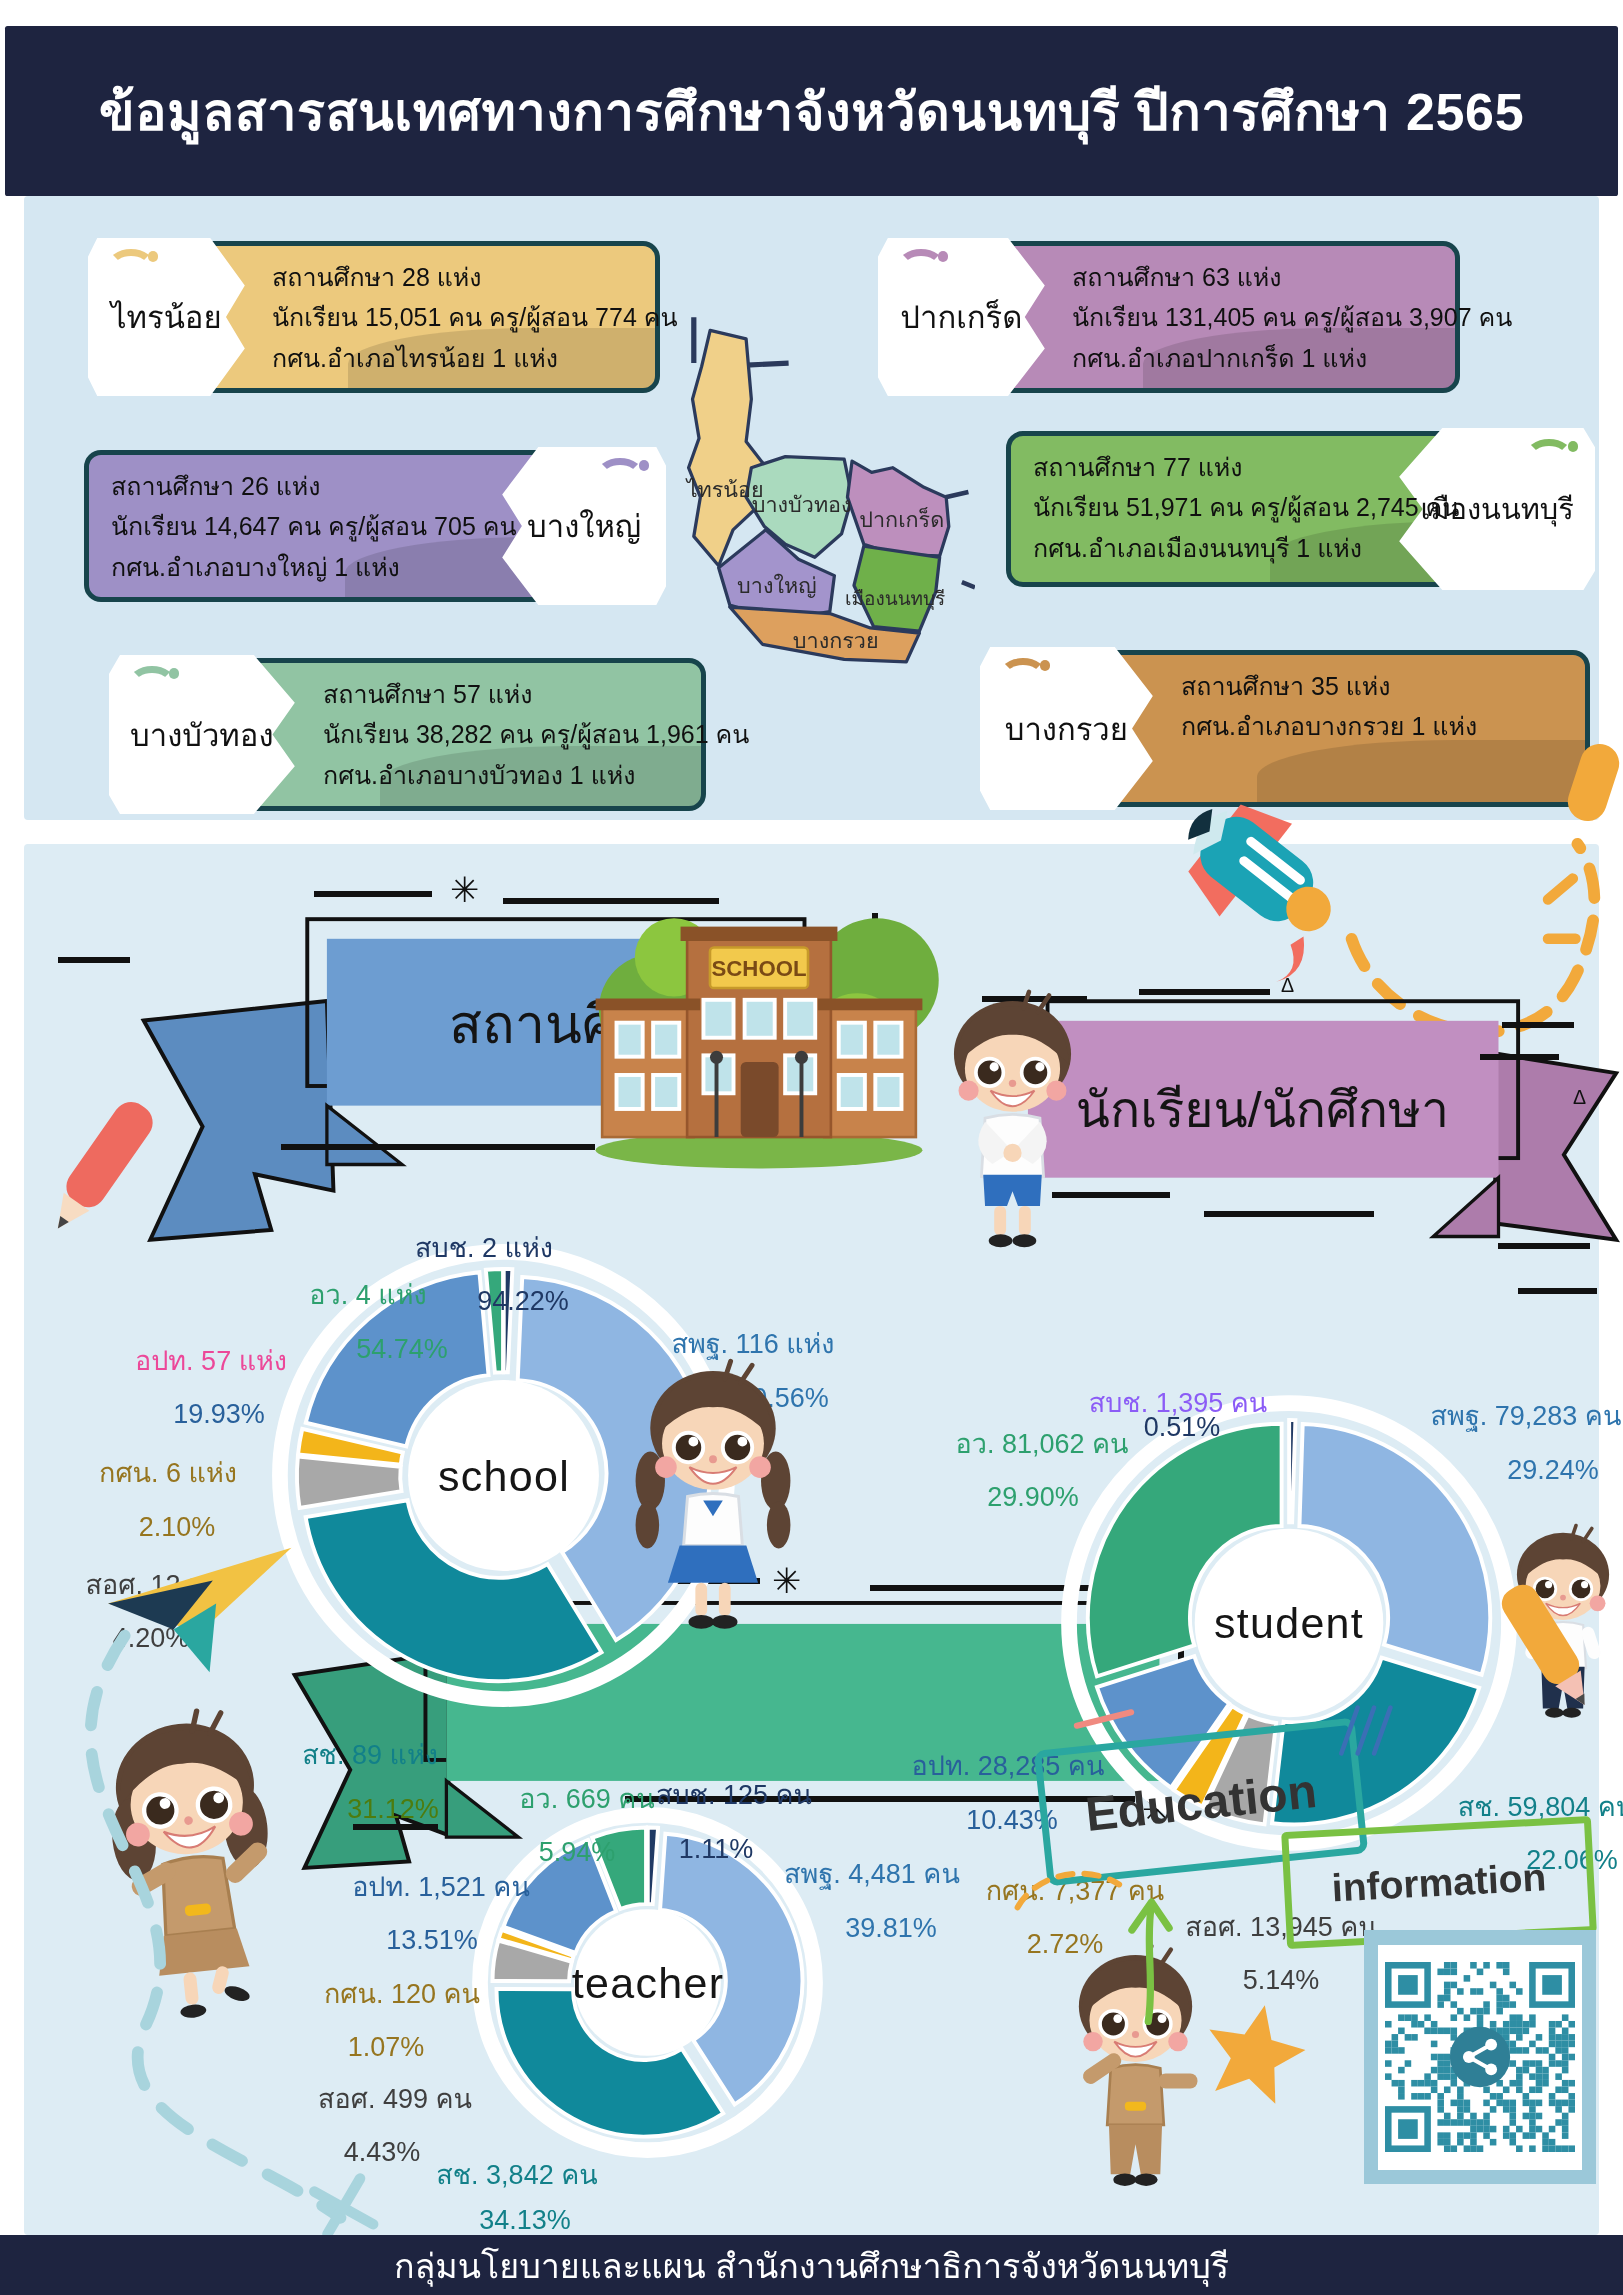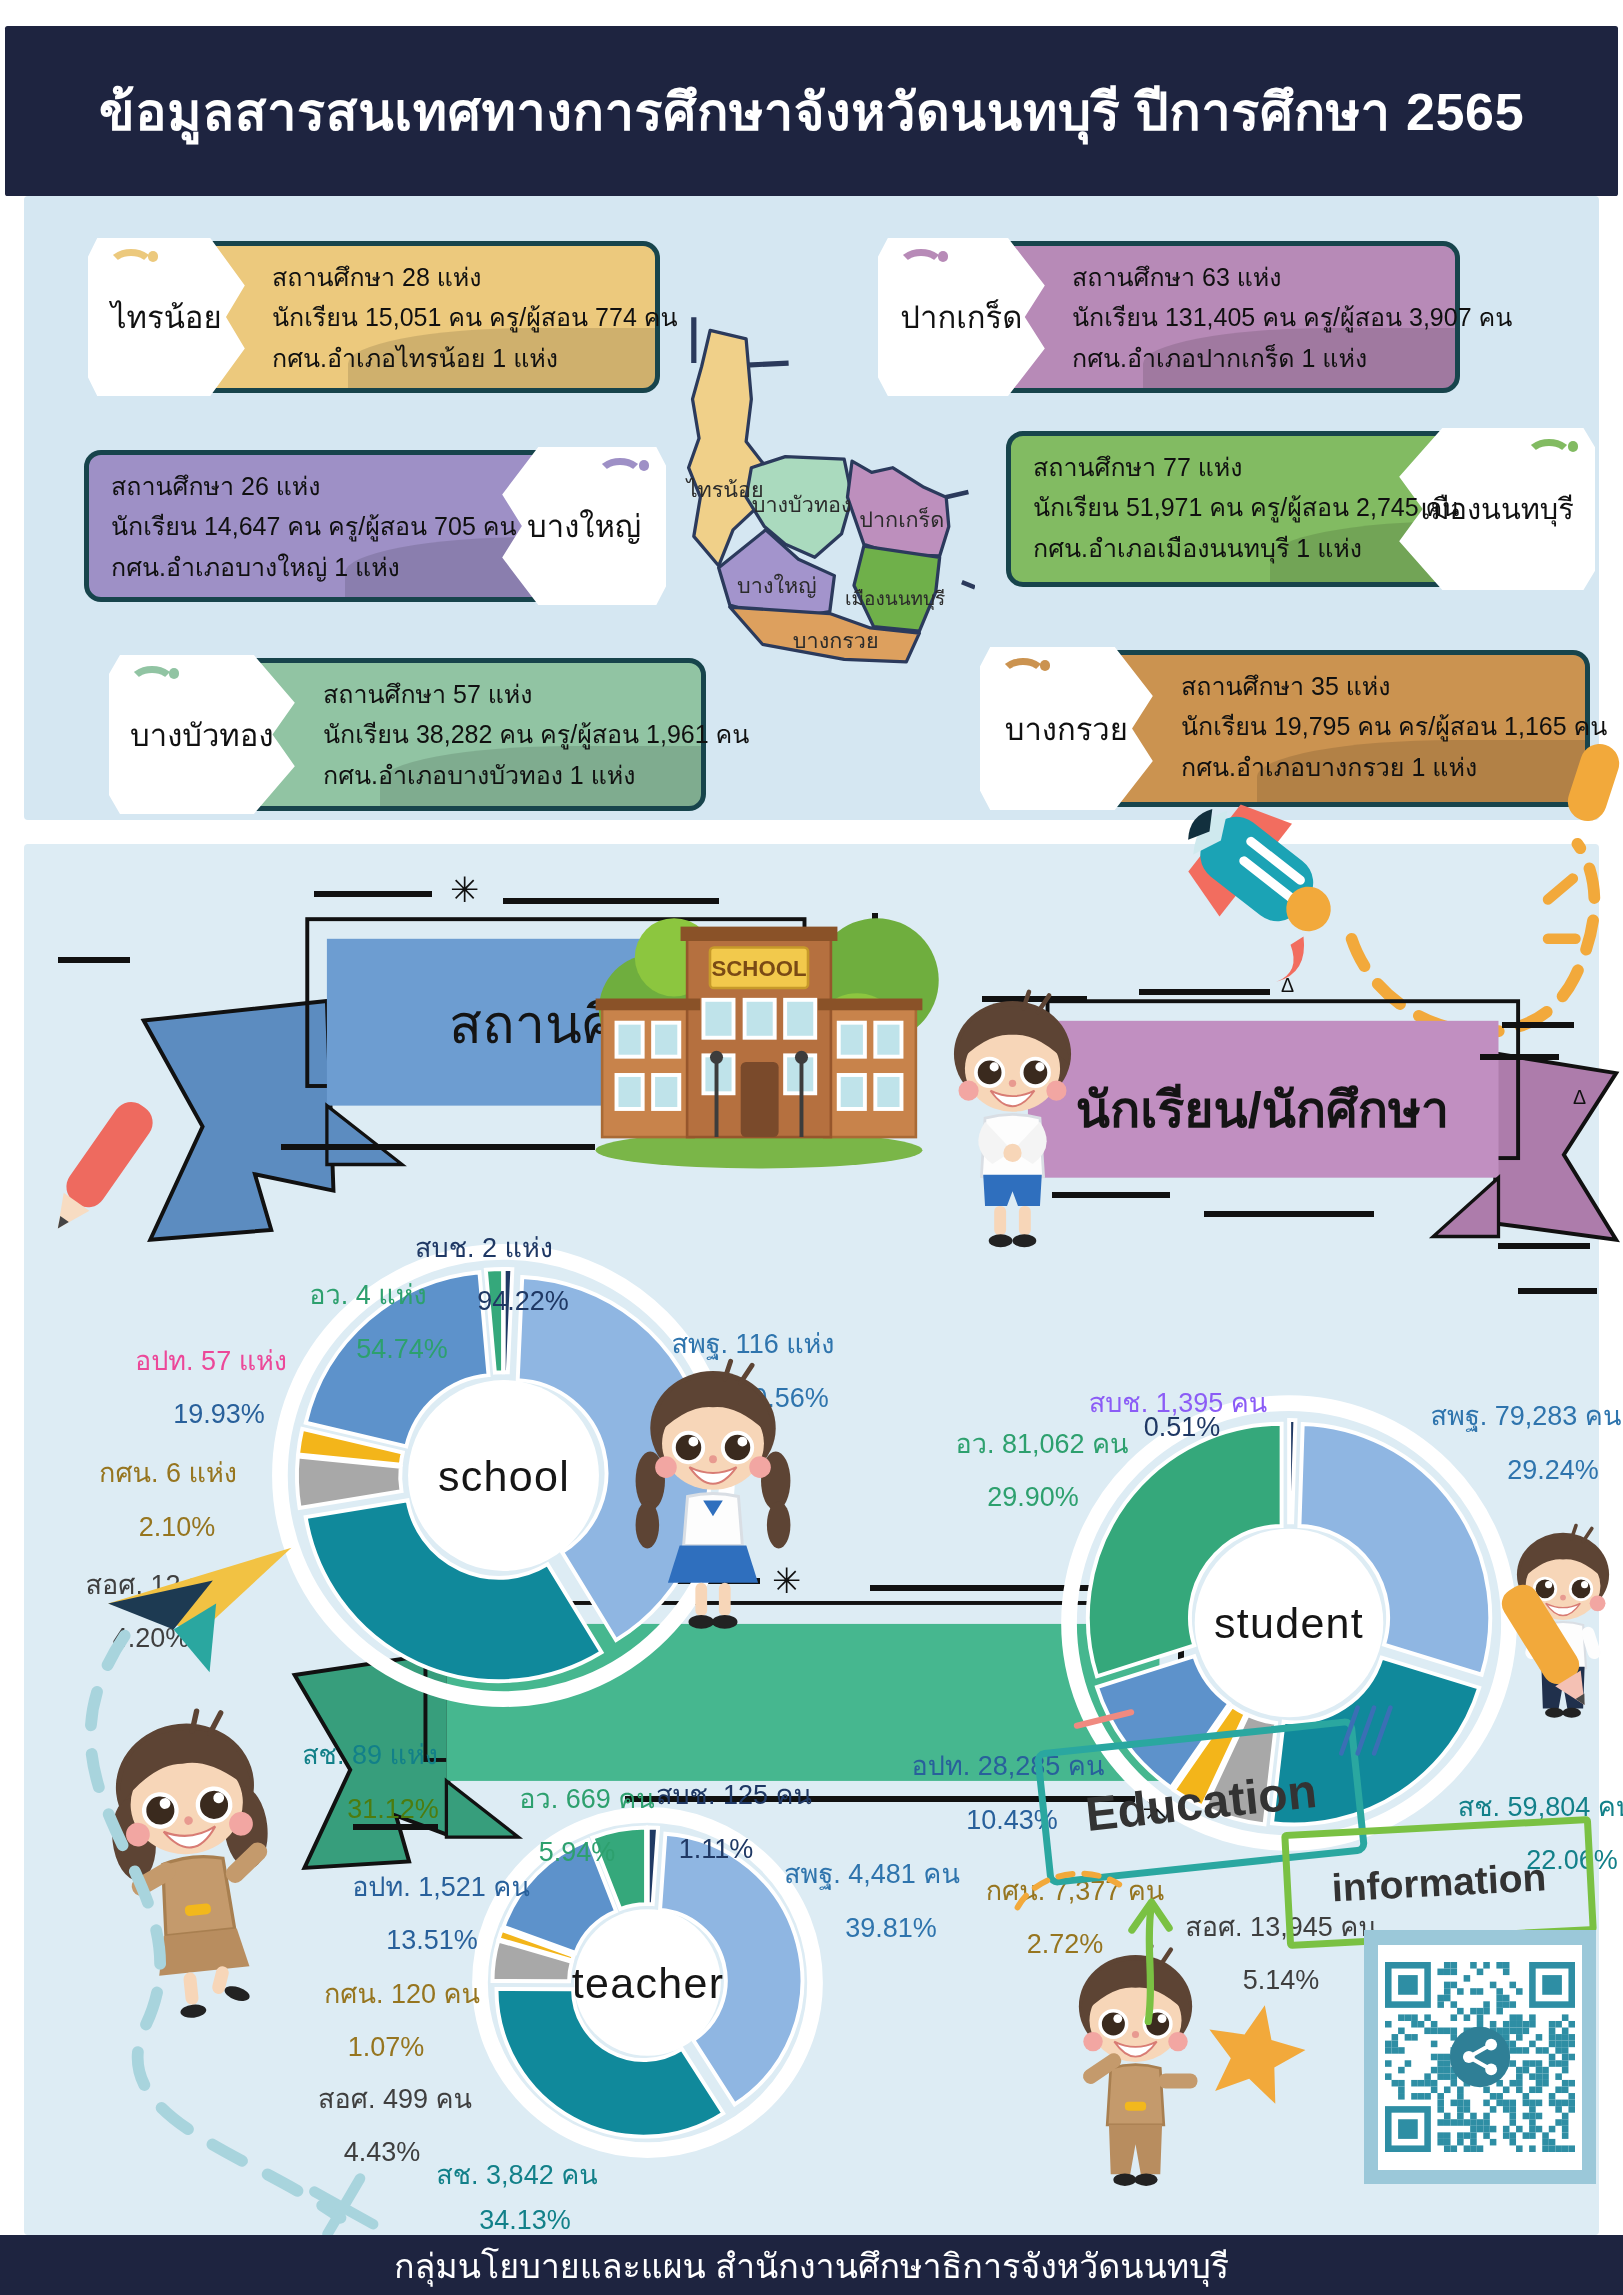--- a/index.html
+++ b/index.html
@@ -131,21 +131,20 @@
       </div>
       <div class="card" style="left: 984px; top: 650px; width: 606px; height: 157px; background: rgb(203, 147, 80);">
         <div class="shade"></div>
         <div class="tab tab-left" style="width:173px">
           <span class="tlabel" style="font-size:31px">บางกรวย</span>
           <span class="curl" style="border-top-color:#cb9350;left:19.6px;right:;top:10.5px;"></span>
           <span class="curl-dot" style="background:#cb9350;left:60px;right:;top:13px;"></span>
         </div>
         <div class="card-lines" style="left:192px">
           <div>สถานศึกษา 35 แห่ง</div>
-          <div>นักเรียน 19,795 คน คร/ผู้สอน 1,165 คน</div>
           <div>กศน.อำเภอบางกรวย 1 แห่ง</div>
         </div>
       </div>
     </div>
 
   <svg class="abs" id="map" style="left:648px;top:301px;" width="327" height="425" viewBox="0 0 500 650">
     <path d="M70,25 L70,95 M150,98 L215,95" stroke="#2b3a5c" stroke-width="8" fill="none"></path>
     <path d="M455,300 L490,292 M480,430 L500,438" stroke="#2b3a5c" stroke-width="7" fill="none"></path>
     <g stroke="#2b3a5c" stroke-width="5" stroke-linejoin="round">
       <path d="M95,45 L150,58 L158,150 L150,215 L185,260 L178,305 L130,350 L108,405 L70,360 L80,300 L62,255 L78,210 L68,150 L82,100 Z" fill="#f0d089"></path>
@@ -232,21 +231,21 @@
     <circle cx="215" cy="248" r="10" fill="#3c3c3c"></circle>
       <circle cx="345" cy="248" r="10" fill="#3c3c3c"></circle>
   </svg>
 
   <svg class="abs" style="left:1008px;top:962px;" width="615" height="366" viewBox="0 0 940 560">
     <path d="M745,140 L930,170 L850,295 L930,425 L745,400 Z" fill="#ad7cab" stroke="#111" stroke-width="6"></path>
     <rect x="60" y="60" width="720" height="240" fill="none" stroke="#111" stroke-width="6"></rect>
     <rect x="30" y="90" width="720" height="240" fill="#c18fc1"></rect>
     <path d="M750,330 L750,420 L650,420 Z" fill="#ad7cab" stroke="#111" stroke-width="5"></path>
   </svg>
-  <div class="banner-title" style="left:1027px;top:1021px;width:471px;height:176px;font-size:50px;font-weight:bold;">นักเรียน/นักศึกษา</div>
+  <div class="banner-title" style="left:1027px;top:1021px;width:471px;height:176px;font-size:50px;">นักเรียน/นักศึกษา</div>
   <div class="deco-line" style="left:982px;top:996px;width:105px;"></div>
   <div class="deco-line" style="left:1139px;top:989px;width:131px;"></div>
   <div class="deco-tri" style="left:1281px;top:974px;">Δ</div>
   <div class="deco-line" style="left:1502px;top:1022px;width:72px;"></div>
   <div class="deco-line" style="left:1480px;top:1054px;width:79px;"></div>
   <div class="deco-tri" style="left:1573px;top:1086px;">Δ</div>
   <div class="deco-tri" style="left:1022px;top:1178px;">Δ</div>
   <div class="deco-line" style="left:1052px;top:1192px;width:118px;"></div>
   <div class="deco-line" style="left:1204px;top:1211px;width:170px;"></div>
   <div class="deco-line" style="left:1498px;top:1243px;width:92px;"></div>

